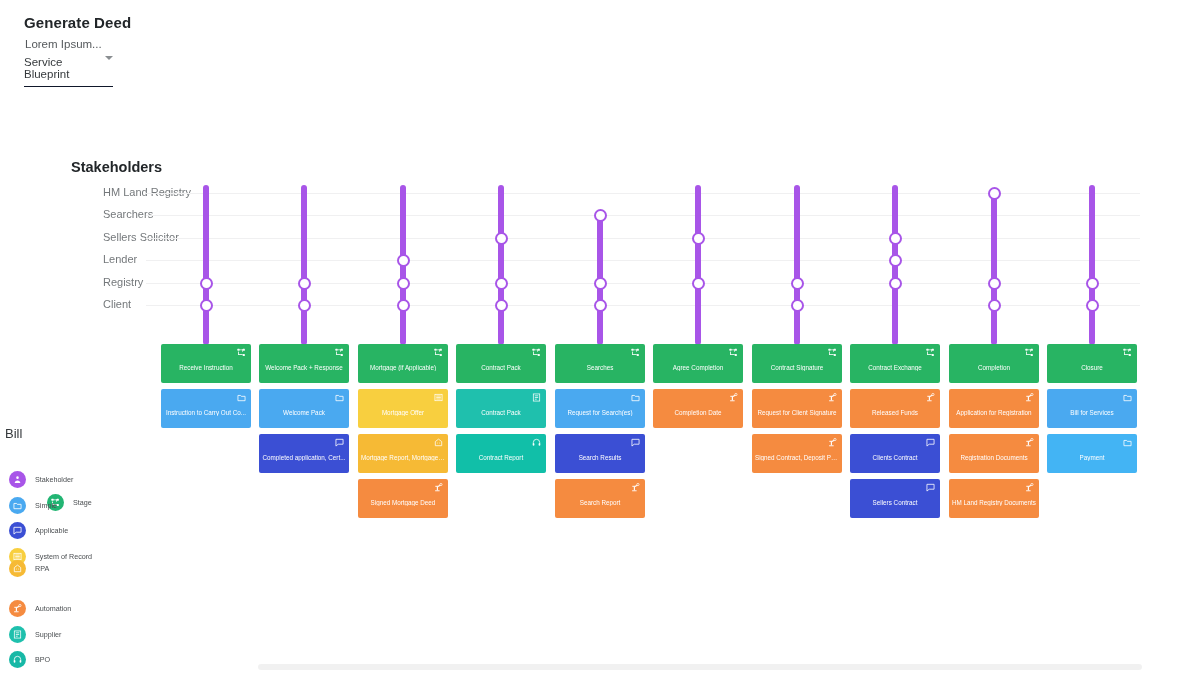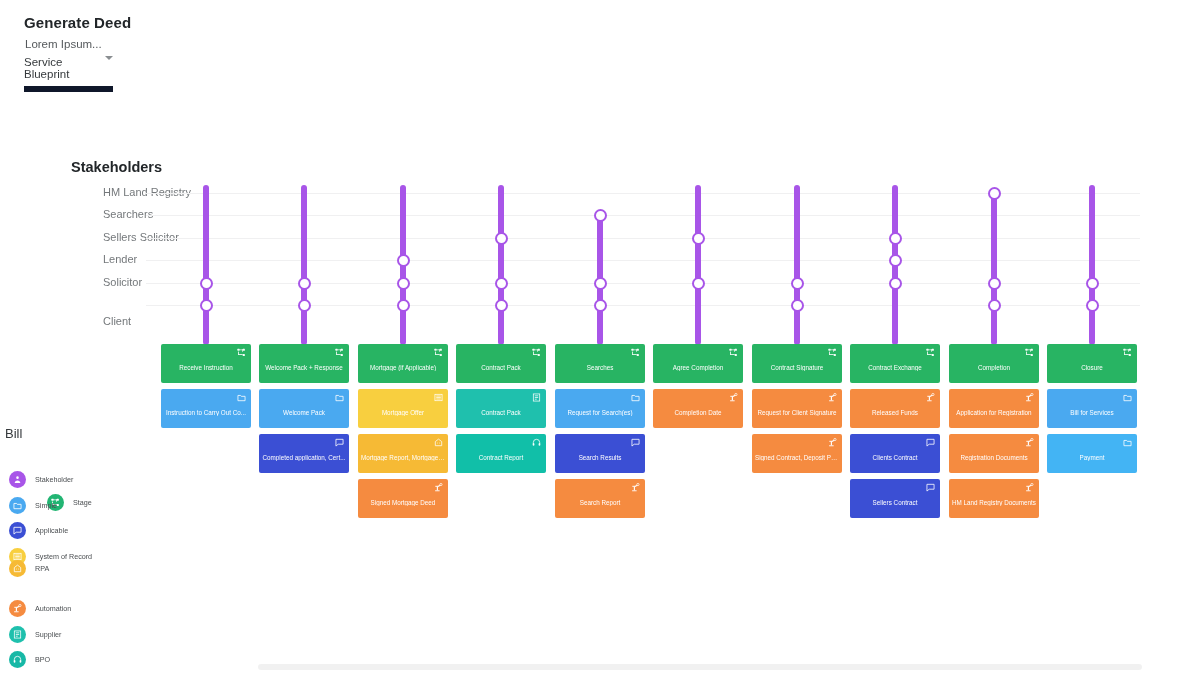--- a/index.html
+++ b/index.html
@@ -17,21 +17,21 @@
     position: absolute; left: 24px; top: 14px;
     font-size: 15px; font-weight: bold; color: #222629; letter-spacing: .1px;
   }
   .hdr-sub {
     position: absolute; left: 25px; top: 38px;
     font-size: 11.5px; color: #55595c;
   }
   .hdr-select {
     position: absolute; left: 24px; top: 56px;
     width: 89px; padding-bottom: 6px;
-    border-bottom: 6px solid #0f172a;
+    border-bottom: 1px solid #0f172a;
     display: flex; align-items: flex-start; justify-content: space-between;
     cursor: pointer;
   }
   .hdr-select .sel-label { font-size: 11.5px; color: #35393c; }
   .caret {
     width: 0; height: 0; margin-left: 6px; margin-bottom: 1px;
     border-left: 4px solid transparent;
     border-right: 4px solid transparent;
     border-top: 4px solid #8a8e91;
   }
@@ -105,22 +105,22 @@
     <span class="sel-label">Service Blueprint</span>
     <span class="caret"></span>
   </div>
 
   <div class="stk-title">Stakeholders</div>
   <div id="stk-labels">
       <div class="stk-label" style="top: 186px;">HM Land Registry</div>
       <div class="stk-label" style="top: 208px;">Searchers</div>
       <div class="stk-label" style="top: 231px;">Sellers Solicitor</div>
       <div class="stk-label" style="top: 253px;">Lender</div>
-      <div class="stk-label" style="top: 276px;">Solicitor</div>
-      <div class="stk-label" style="top: 298px; margin-top: 17px;">Client</div>
+      <div class="stk-label" style="top: 276px;">Registry</div>
+      <div class="stk-label" style="top: 298px;">Client</div>
     </div>
   <div id="gridlines">
       <div class="gridline" style="top: 193px; background: rgb(240, 240, 241);"></div>
       <div class="gridline" style="top: 215px; background: rgb(240, 240, 241);"></div>
       <div class="gridline" style="top: 238px; background: rgb(240, 240, 241);"></div>
       <div class="gridline" style="top: 260px; background: rgb(240, 240, 241);"></div>
       <div class="gridline" style="top: 283px; background: rgb(240, 240, 241);"></div>
       <div class="gridline" style="top: 305px; background: rgb(240, 240, 241);"></div>
     </div>
 

